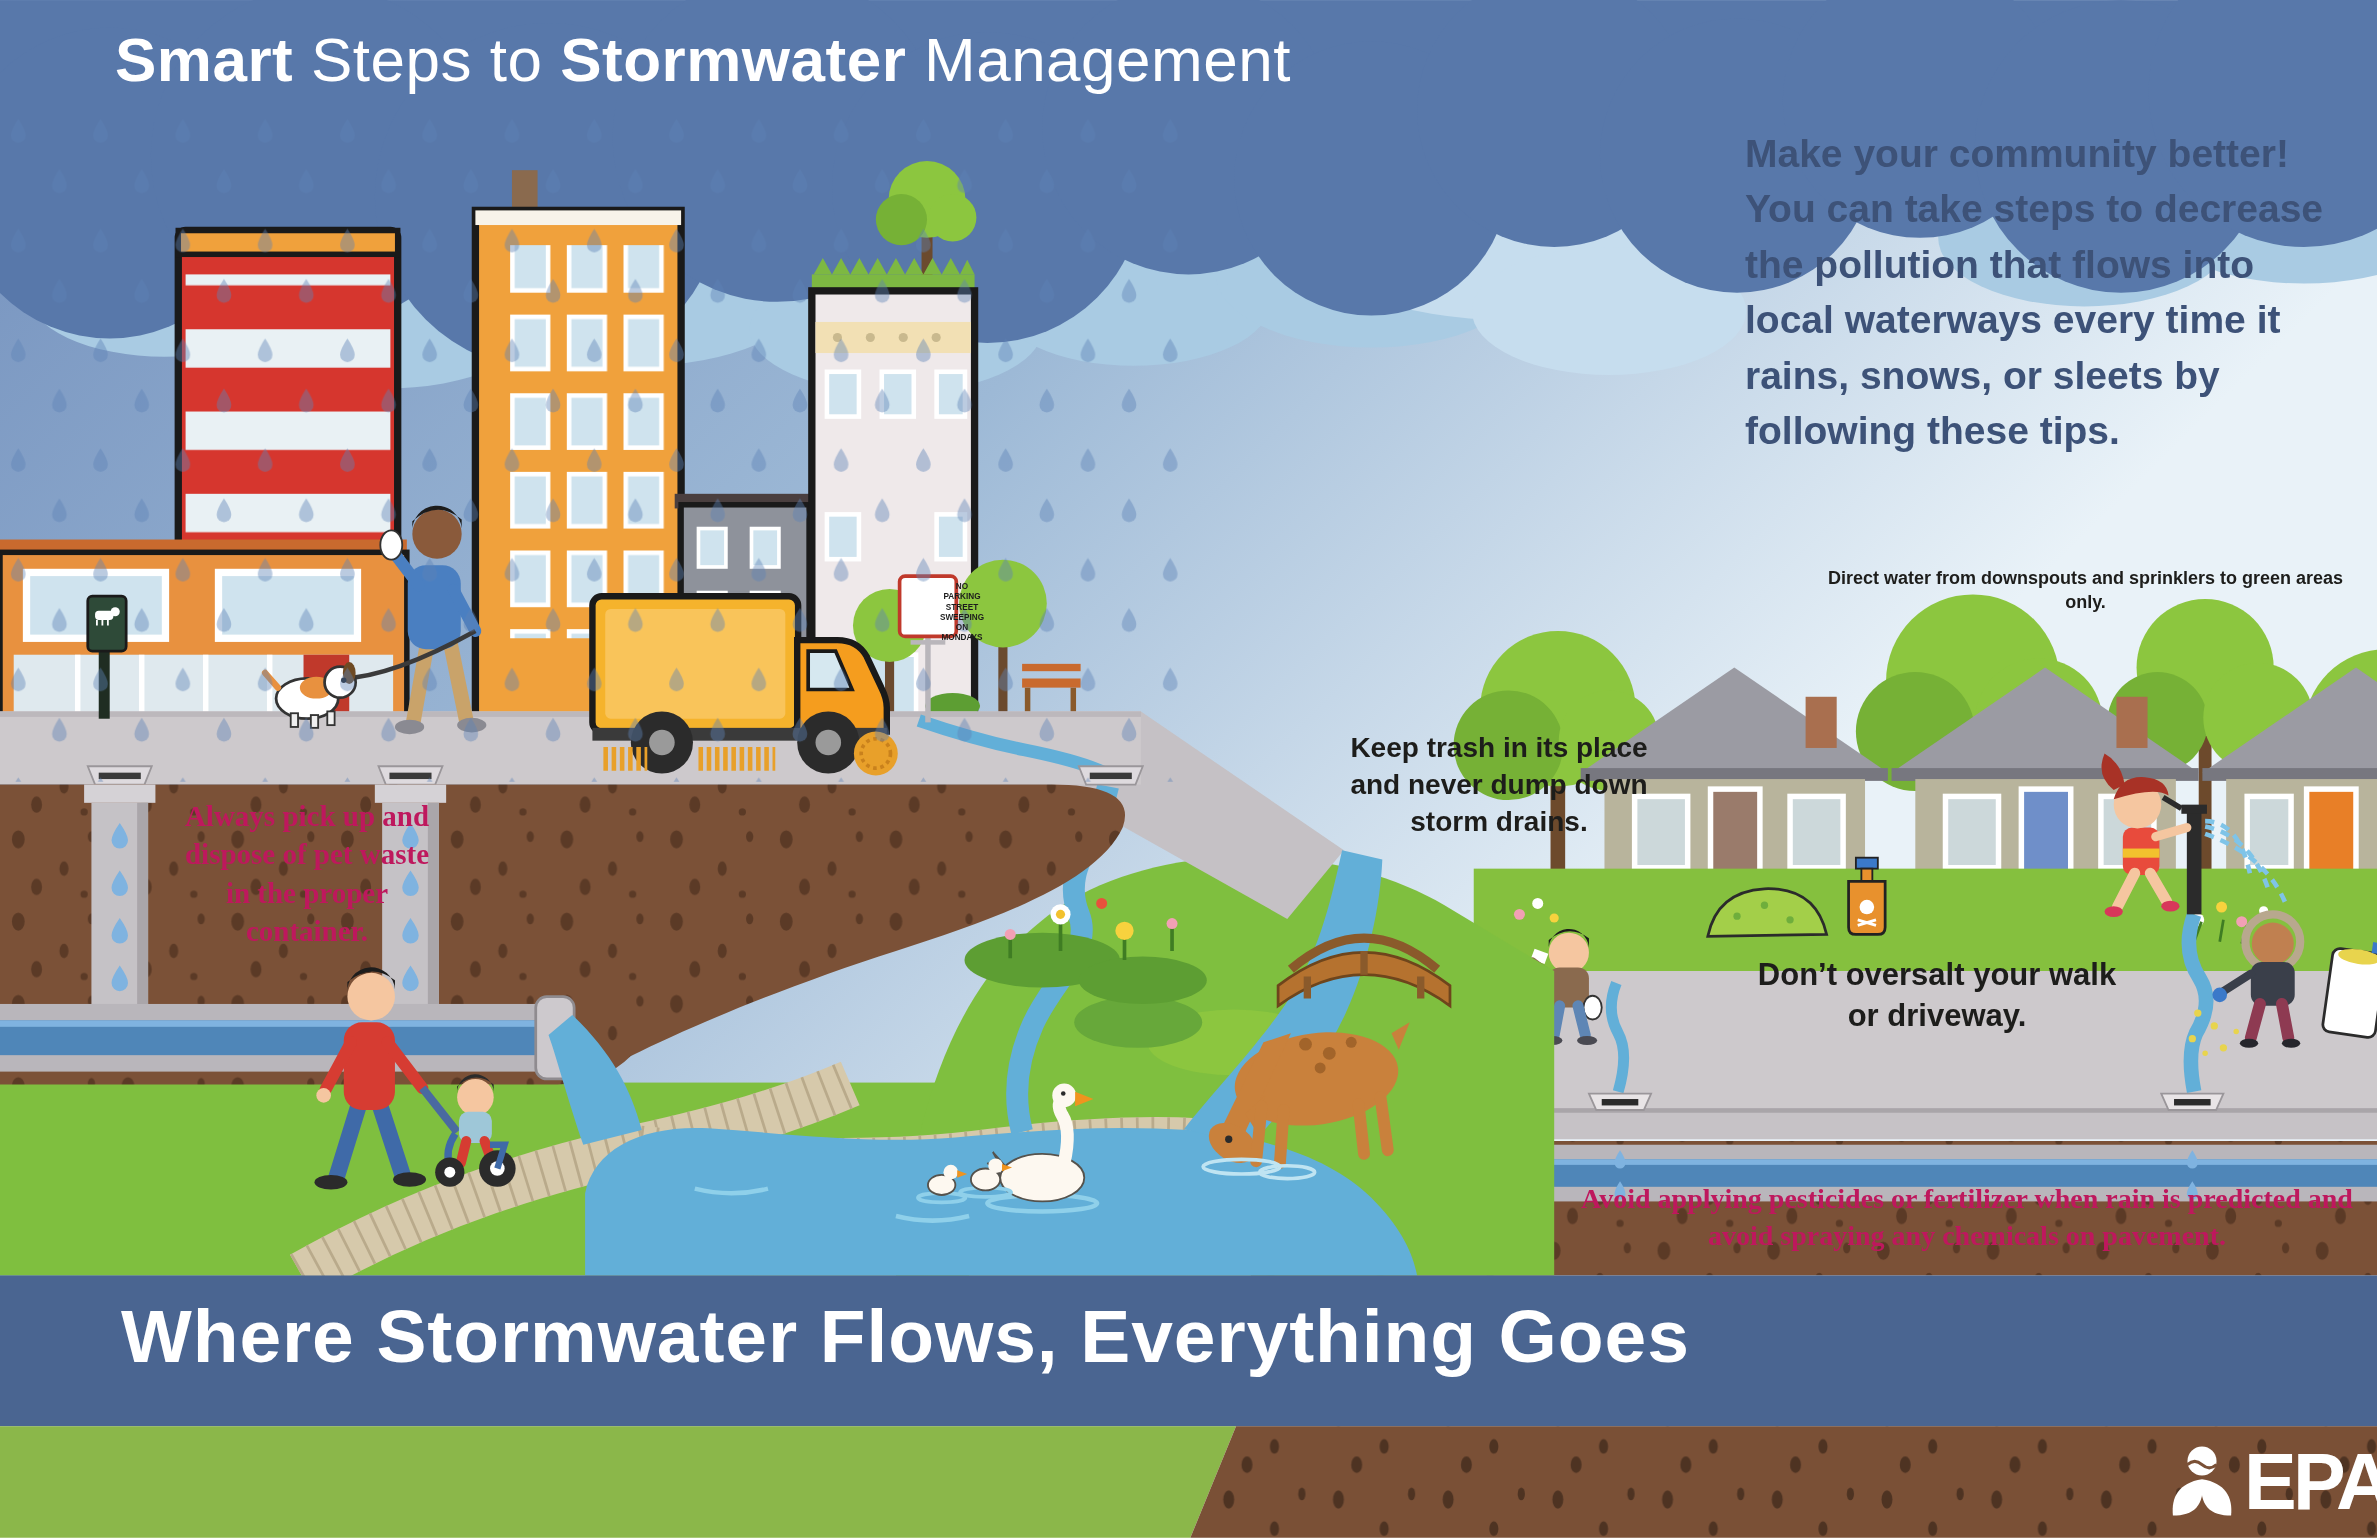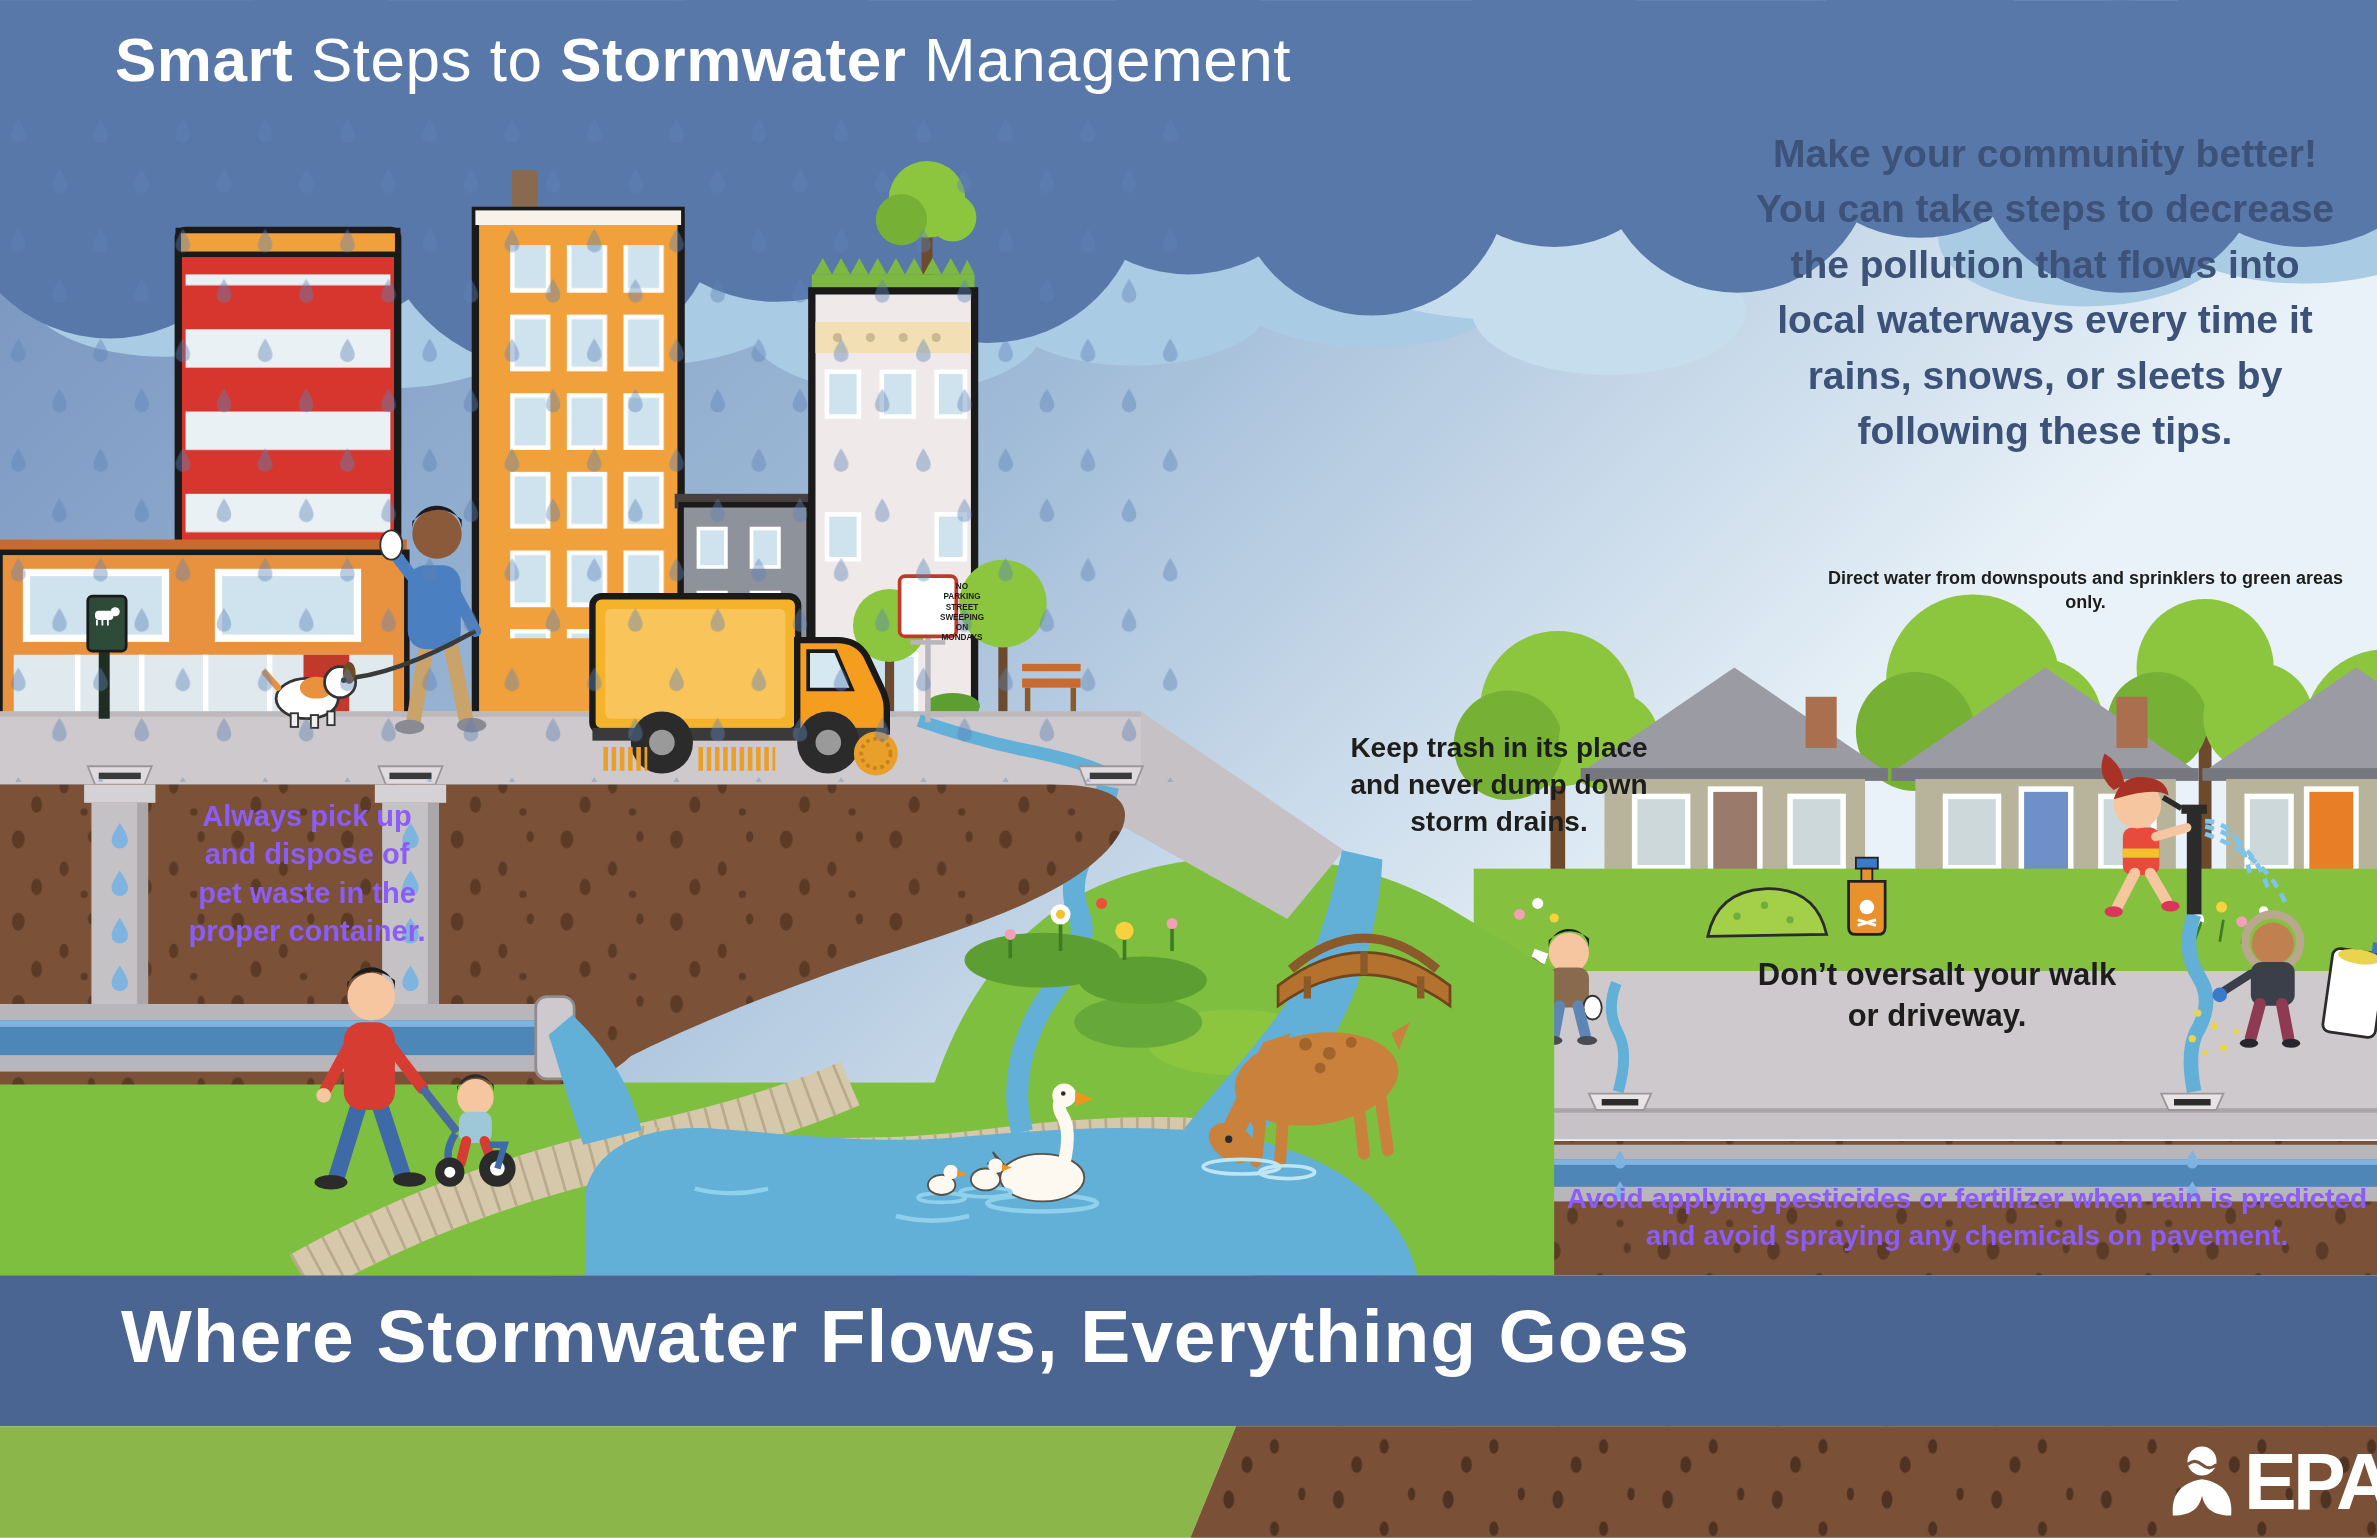--- a/index.html
+++ b/index.html
@@ -2,24 +2,24 @@
 <html style="font-size:14.6px"><head>
 <meta charset="utf-8">
 <style>
   html,body{margin:0;padding:0;background:#ffffff;}
   .stage{position:relative;width:2377px;height:1538px;overflow:hidden;
          font-family:"Liberation Sans",sans-serif;}
   .stage svg.scene{position:absolute;left:0;top:0;}
   .txt{position:absolute;font-weight:bold;z-index:5;margin-left:42px;}
   .title{left:73px;top:24px;font-size:62px;color:#ffffff;letter-spacing:0.5px;white-space:nowrap;}
   .title .lite{font-weight:normal;}
-  .intro{left:1703px;top:126px;width:600px;text-align:center;font-size:39px;
+  .intro{left:1703px;top:126px;width:600px;font-size:39px;
          line-height:1.42;color:#3d5278;}
   .tip{color:#1d1d1b;text-align:center;line-height:1.32;}
-  .tip.white{color:#8b5cf6;}
+  .tip.white{color:#be185d;font-family:Liberation Serif, serif;}
   .tip-downspouts{left:1783px;top:567px;width:521px;font-size:18px;}
   .tip-trash{left:1306px;top:730px;width:302px;font-size:28px;}
   .tip-pet{left:137px;top:797px;width:256px;font-size:29px;}
   .tip-sweep{left:413px;top:805px;width:302px;font-size:29px;}
   .tip-oversalt{left:1712px;top:955px;width:366px;font-size:31px;}
   .tip-pesticides{left:1509px;top:1181px;width:832px;font-size:28px;}
   .banner-text{left:79px;top:1293px;font-size:75px;color:#ffffff;letter-spacing:0.9px;white-space:nowrap;}
   .sign-text{left:897px;top:582px;width:46px;font-size:8.2px;line-height:1.25;
              text-align:center;color:#1c1c1c;white-space:pre-line;}
   .epa{position:absolute;left:2160px;top:1441px;display:flex;align-items:center;z-index:5;}

